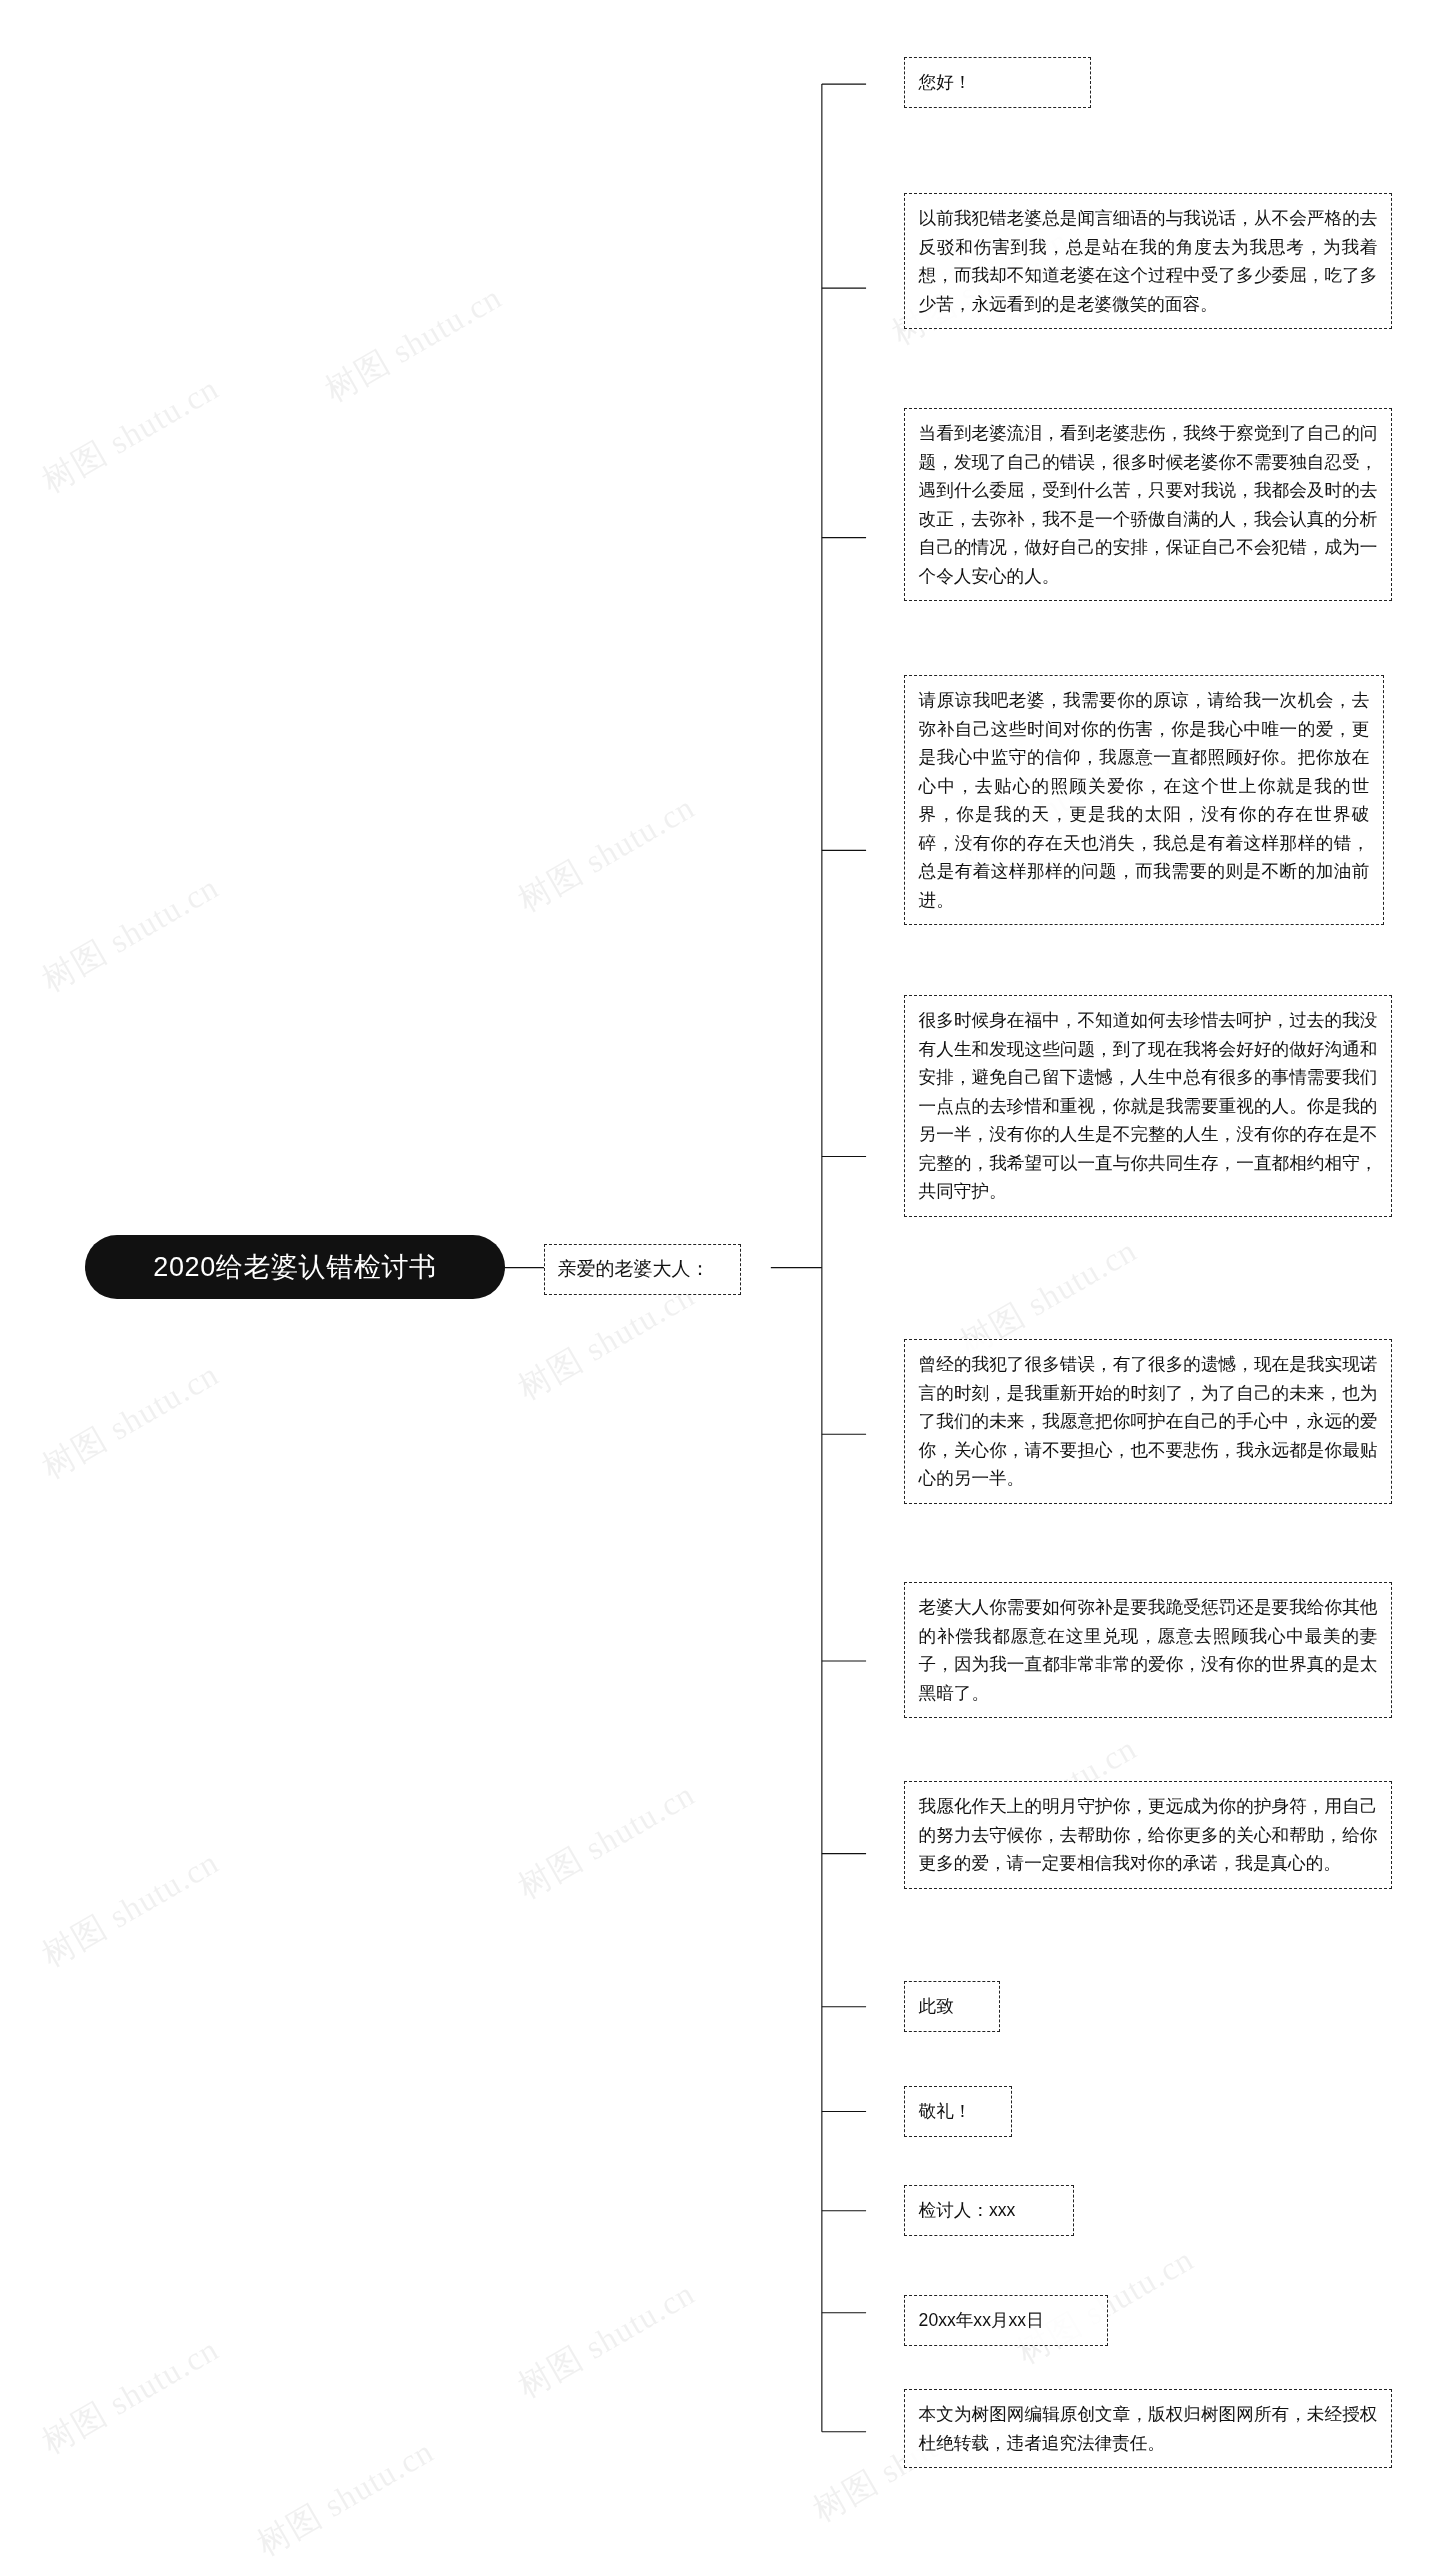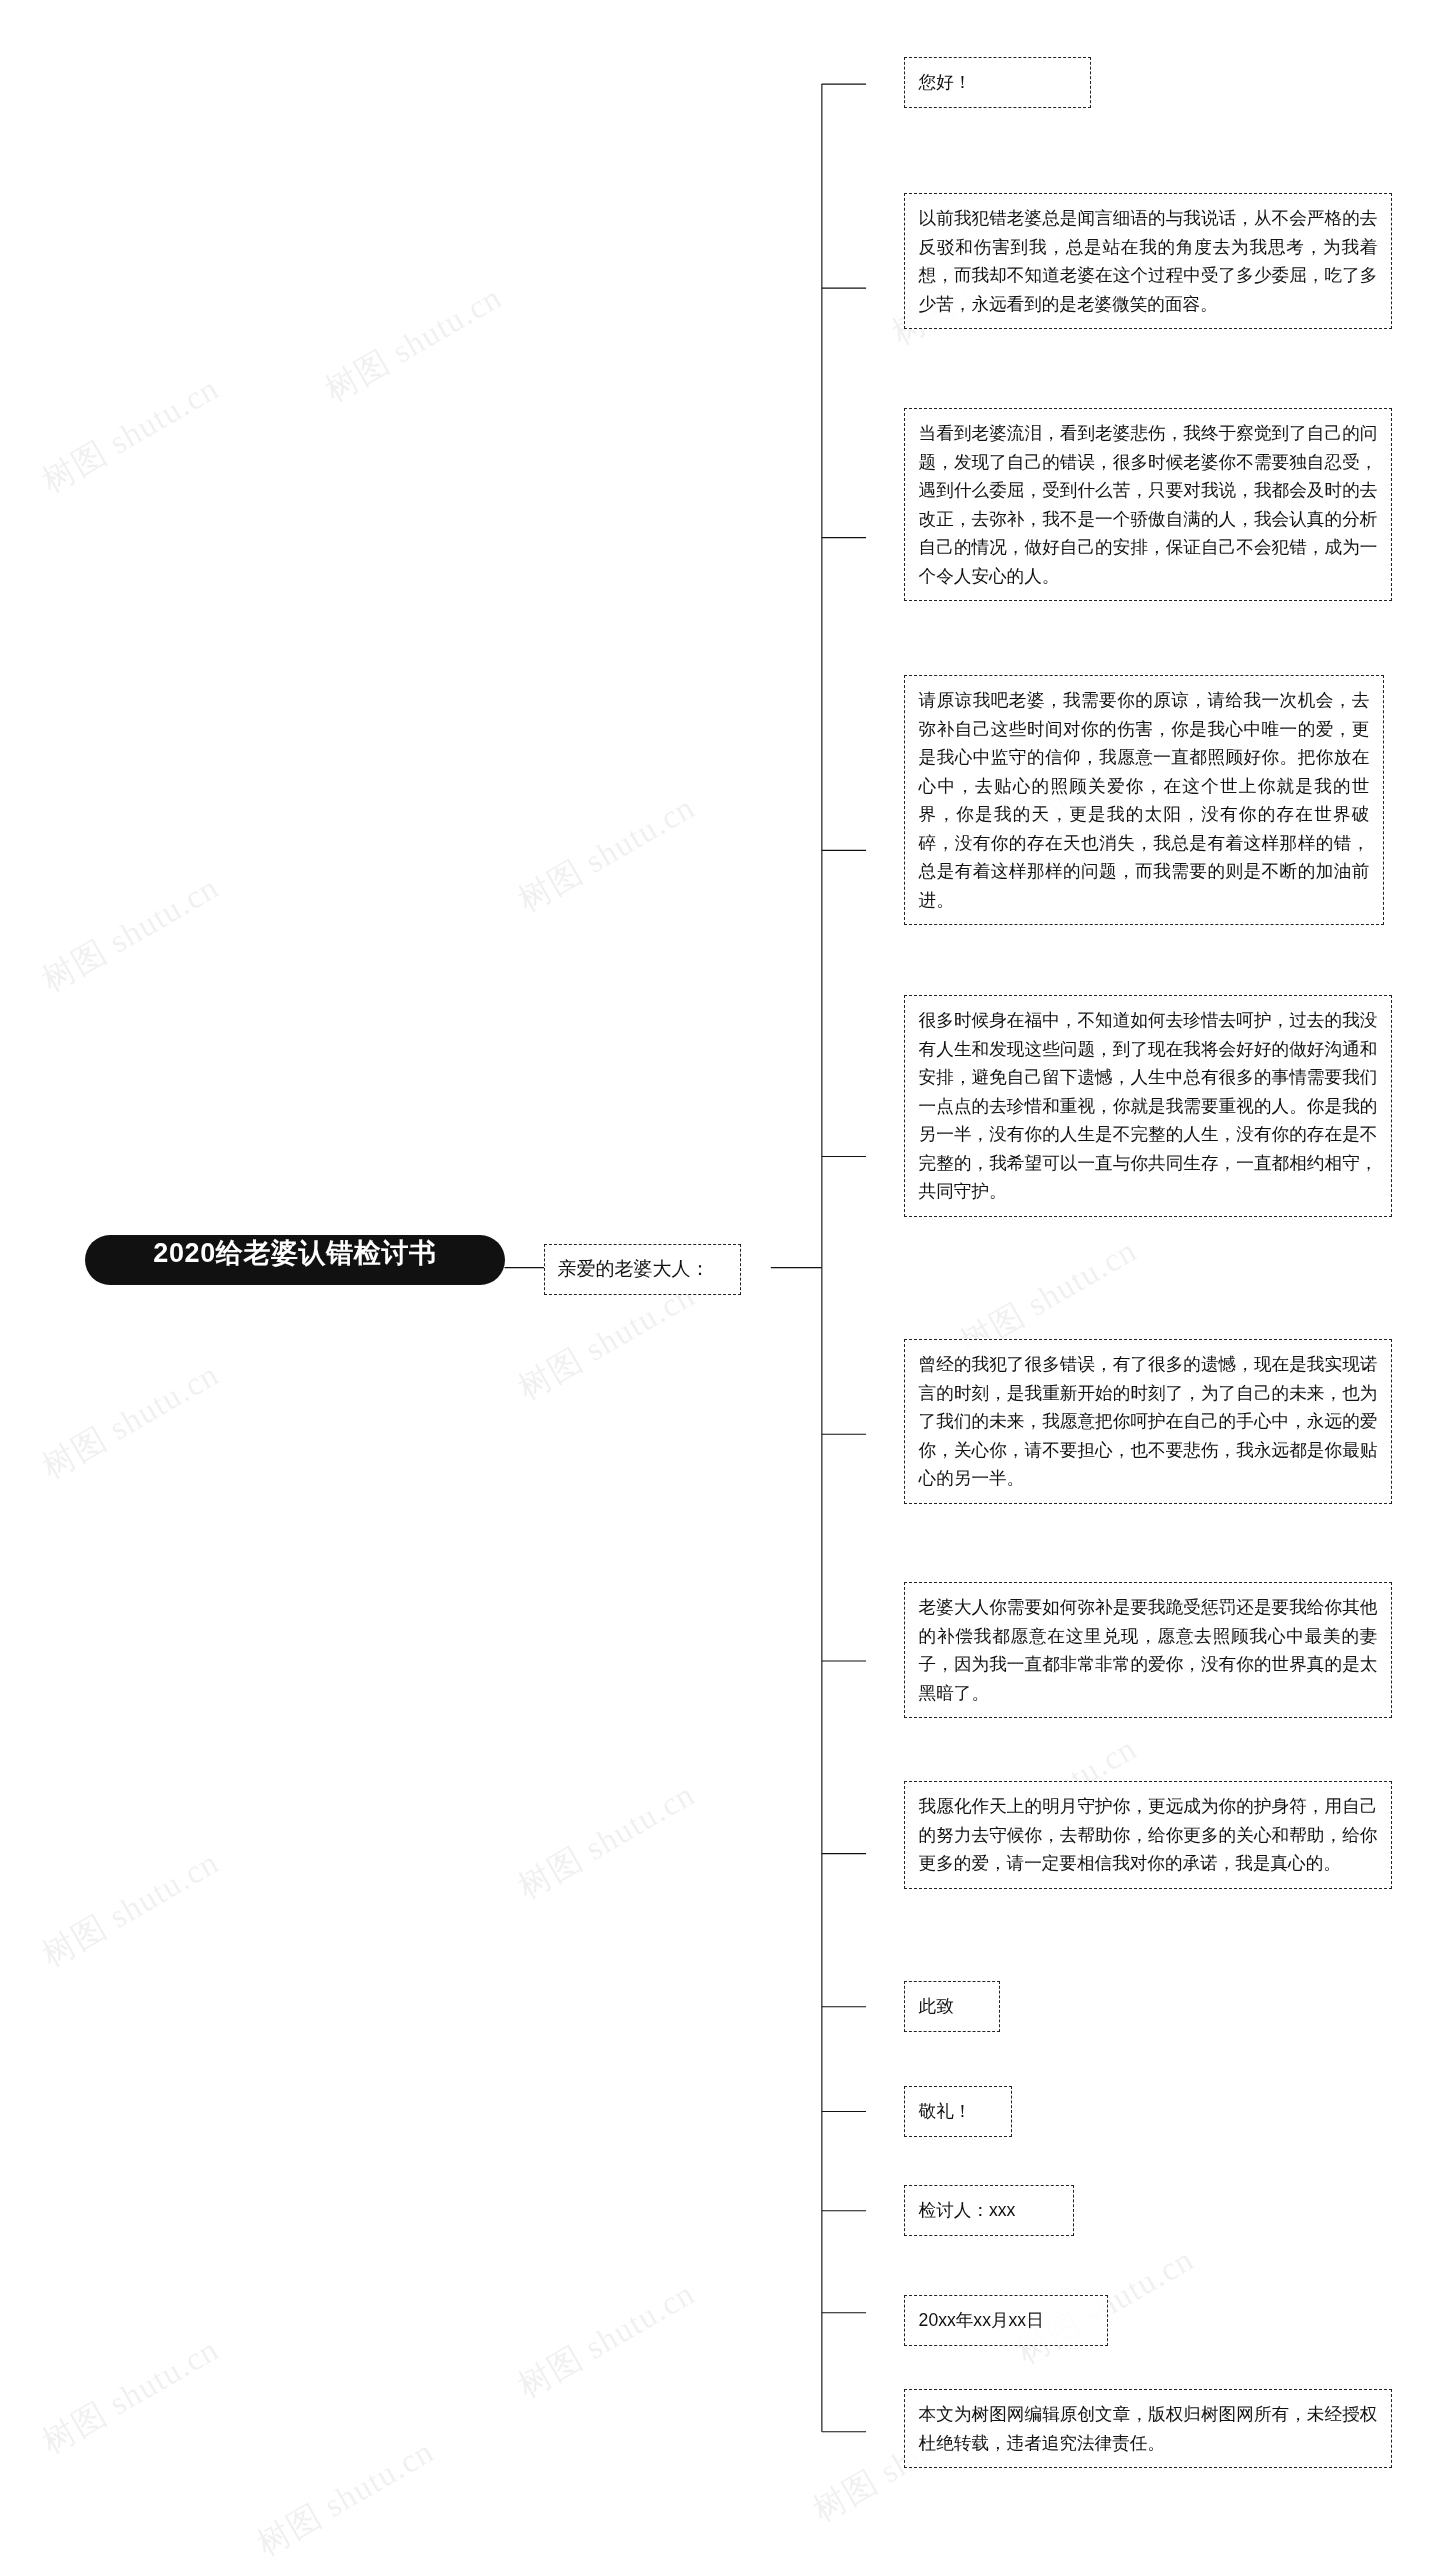--- a/index.html
+++ b/index.html
@@ -38,29 +38,29 @@
   .mindmap {
     position: absolute;
     inset: 0;
     z-index: 2;
   }
   .root-node {
     position: absolute;
     left: 85px;
     top: 1235px;
     width: 420px;
-    height: 50px;
+    height: 64px;
     background: #111111;
     border-radius: 33px;
     display: flex;
+    align-items: center;
     justify-content: center;
     color: #ffffff;
     font-size: 27px;
     letter-spacing: 0.6px;
-    font-weight: bold;
   }
 
   
   .lvl1-node {
     position: absolute;
     left: 544px;
     top: 1244px;
     width: 197px;
     box-sizing: border-box;
     border: 1.1px dashed #222;

